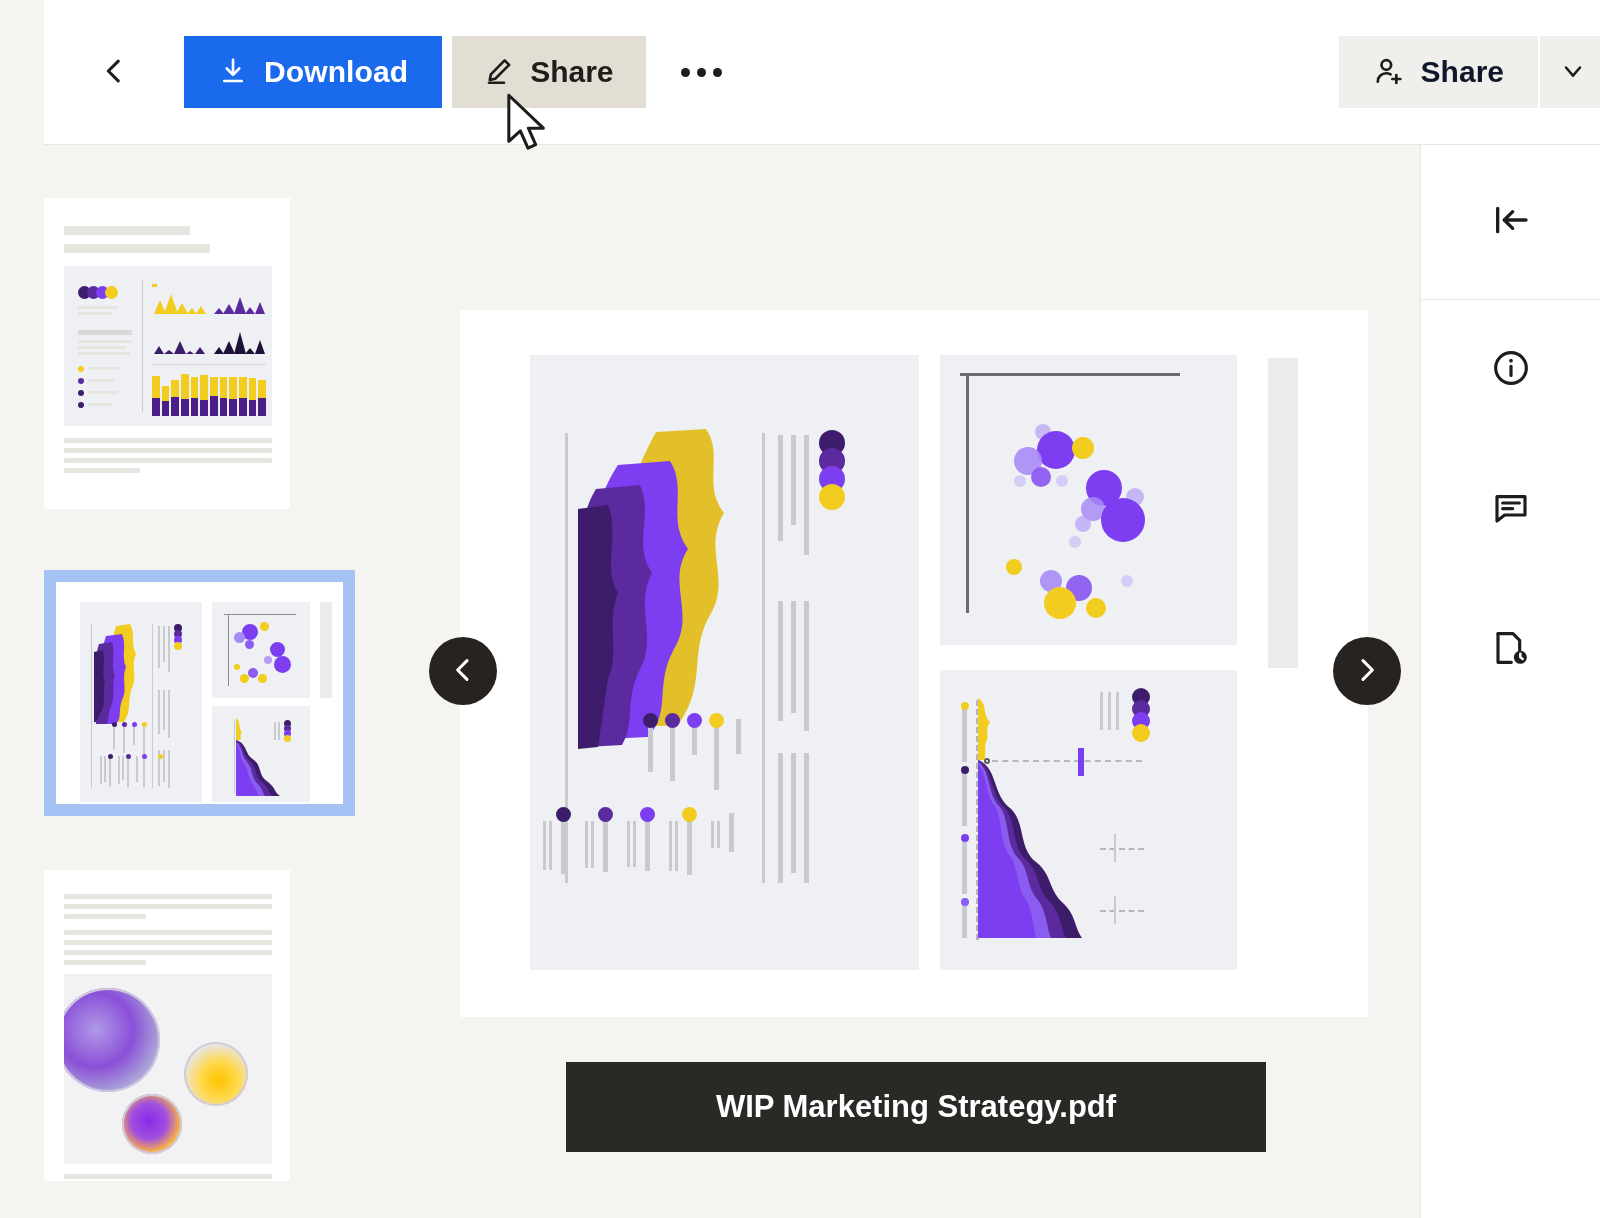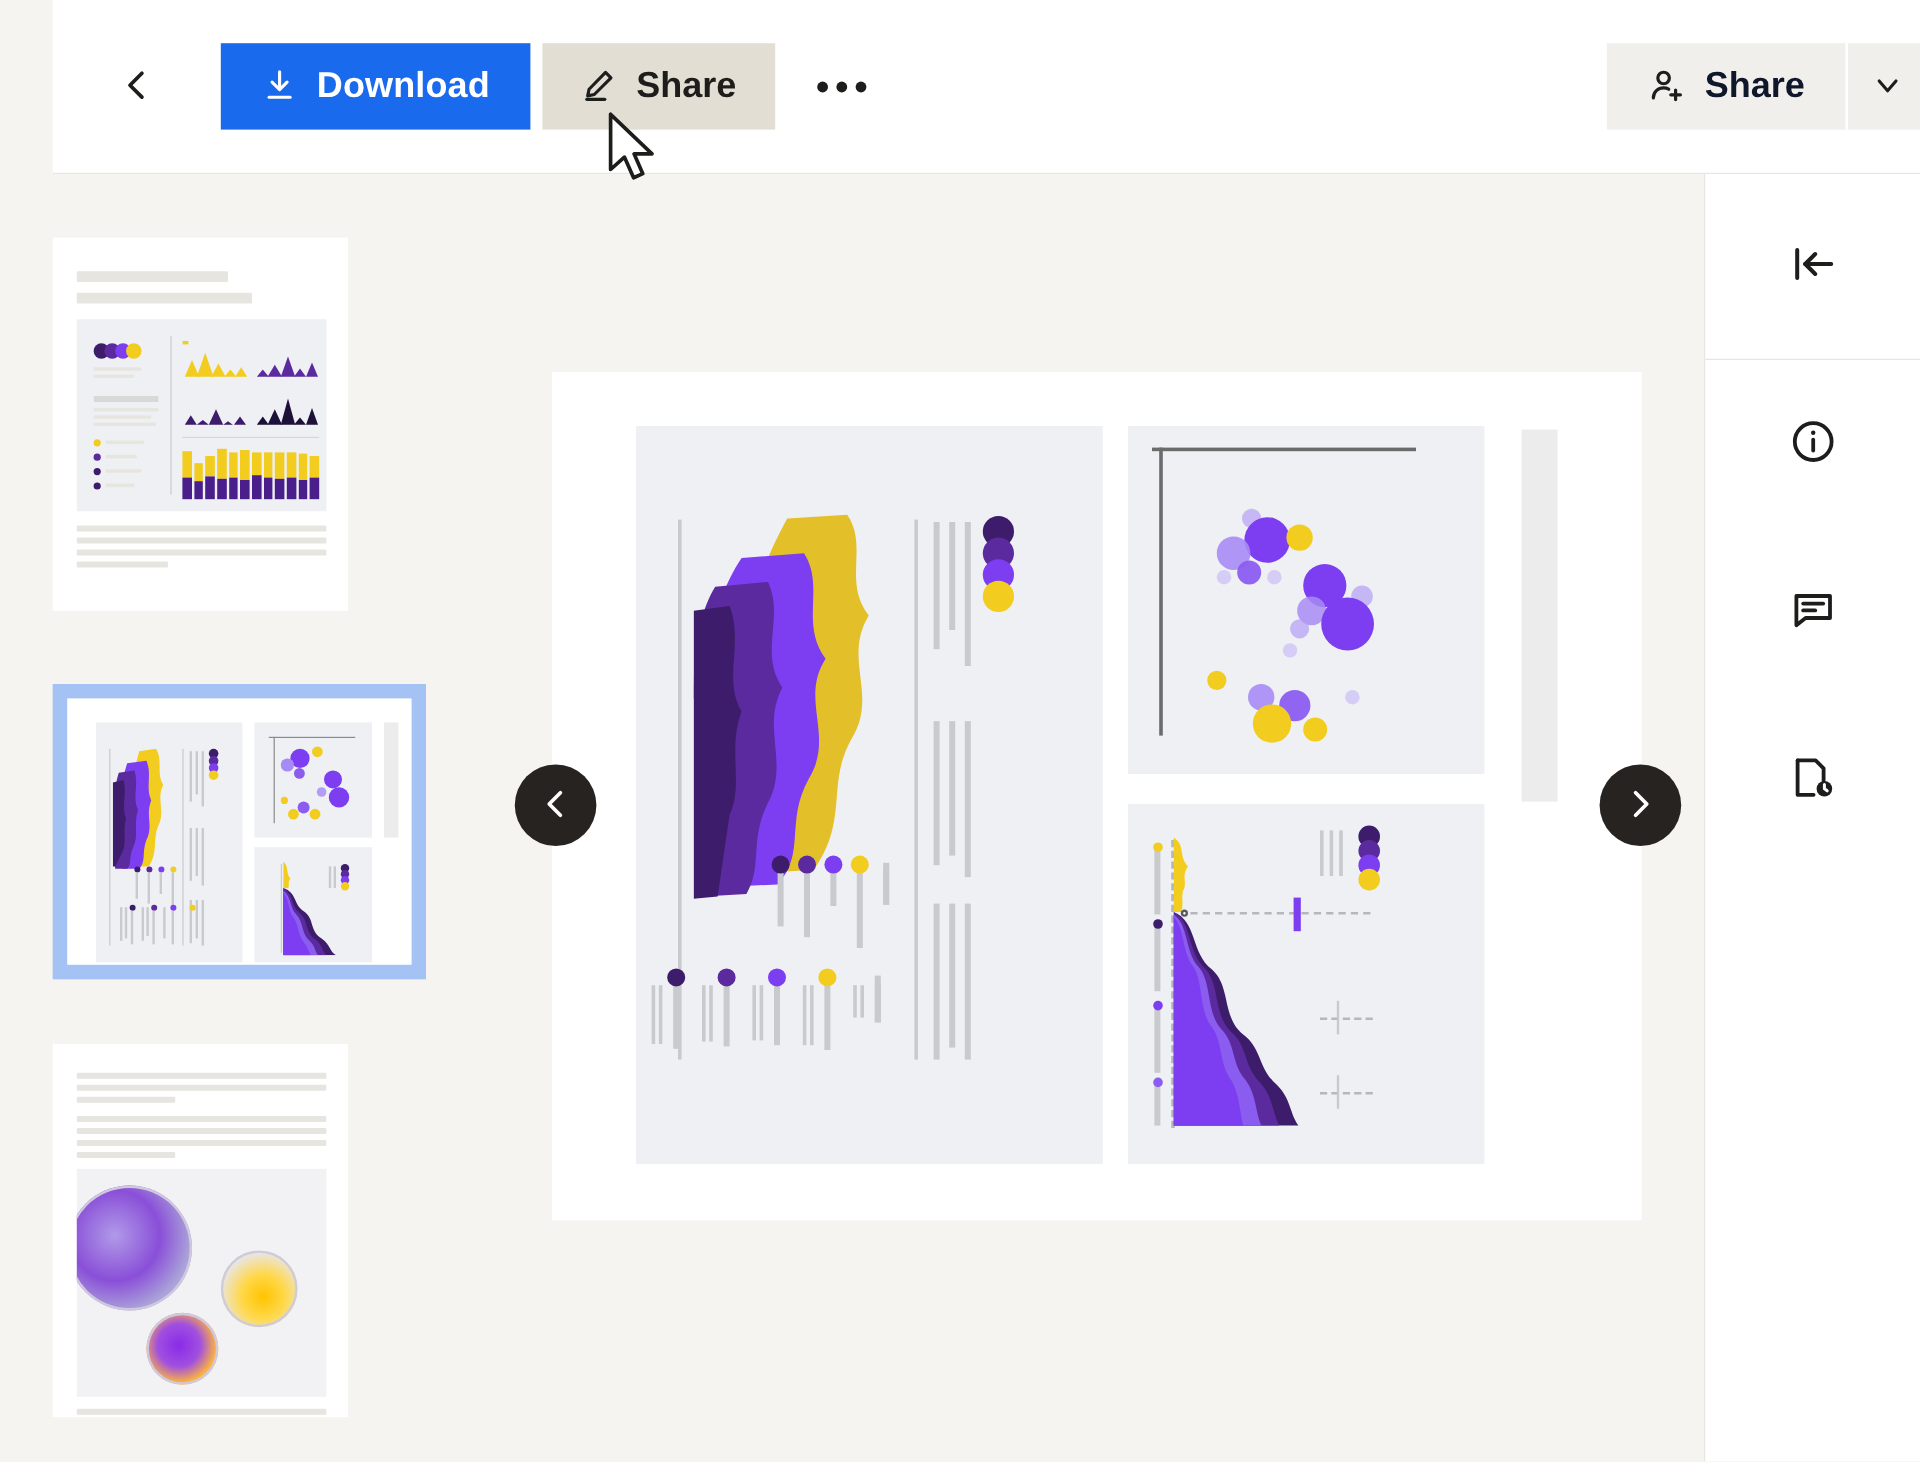--- a/index.html
+++ b/index.html
@@ -574,20 +574,23 @@
       </span>
     </button>
     <button class="navbtn nav-next">
       <span>
         <svg width="32" height="32" viewBox="0 0 24 24" fill="none" stroke="#fff" stroke-width="2.3" stroke-linecap="round" stroke-linejoin="round">
             <polyline points="9 5 16 12 9 19"></polyline>
           </svg>
       </span>
     </button>
 
+    <div class="fname">
+      <span>WIP Marketing Strategy.pdf</span>
+    </div>
   </div>
 
   <div class="rsb">
     <div class="rsb-top">
       <span>
         <svg width="40" height="40" viewBox="0 0 24 24" fill="none" stroke="#1d1d1b" stroke-width="2" stroke-linecap="round" stroke-linejoin="round">
             <line x1="4" y1="5" x2="4" y2="19"></line>
             <line x1="21" y1="12" x2="8" y2="12"></line>
             <polyline points="13 7 8 12 13 17"></polyline>
           </svg>

